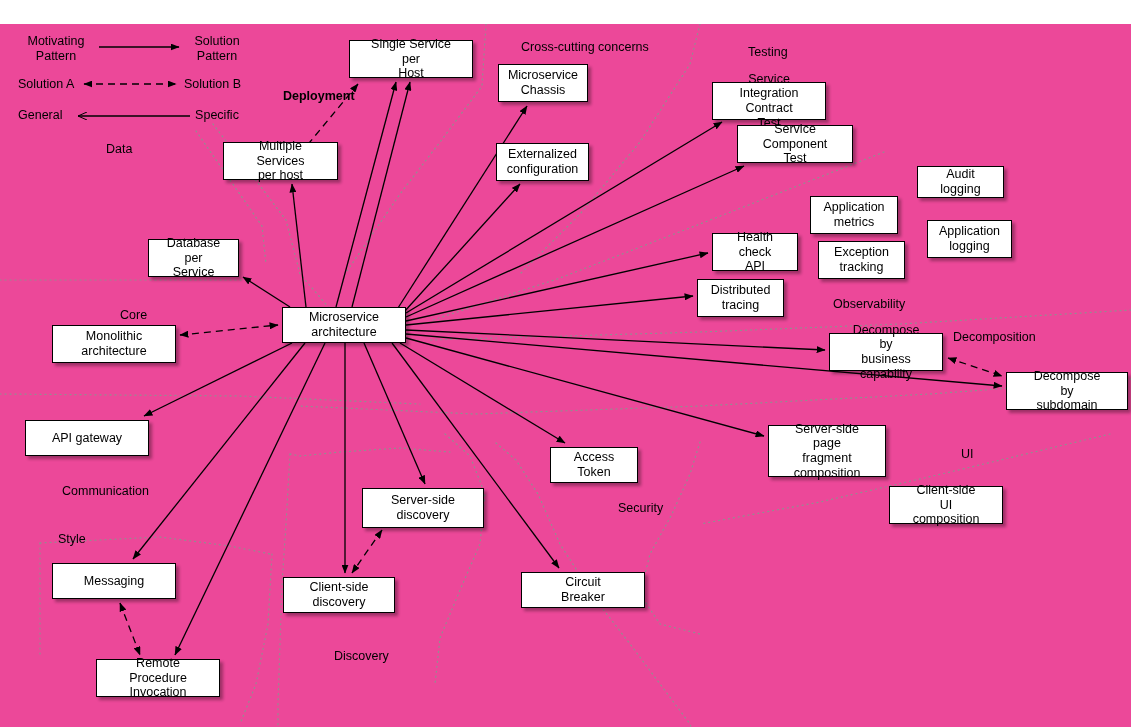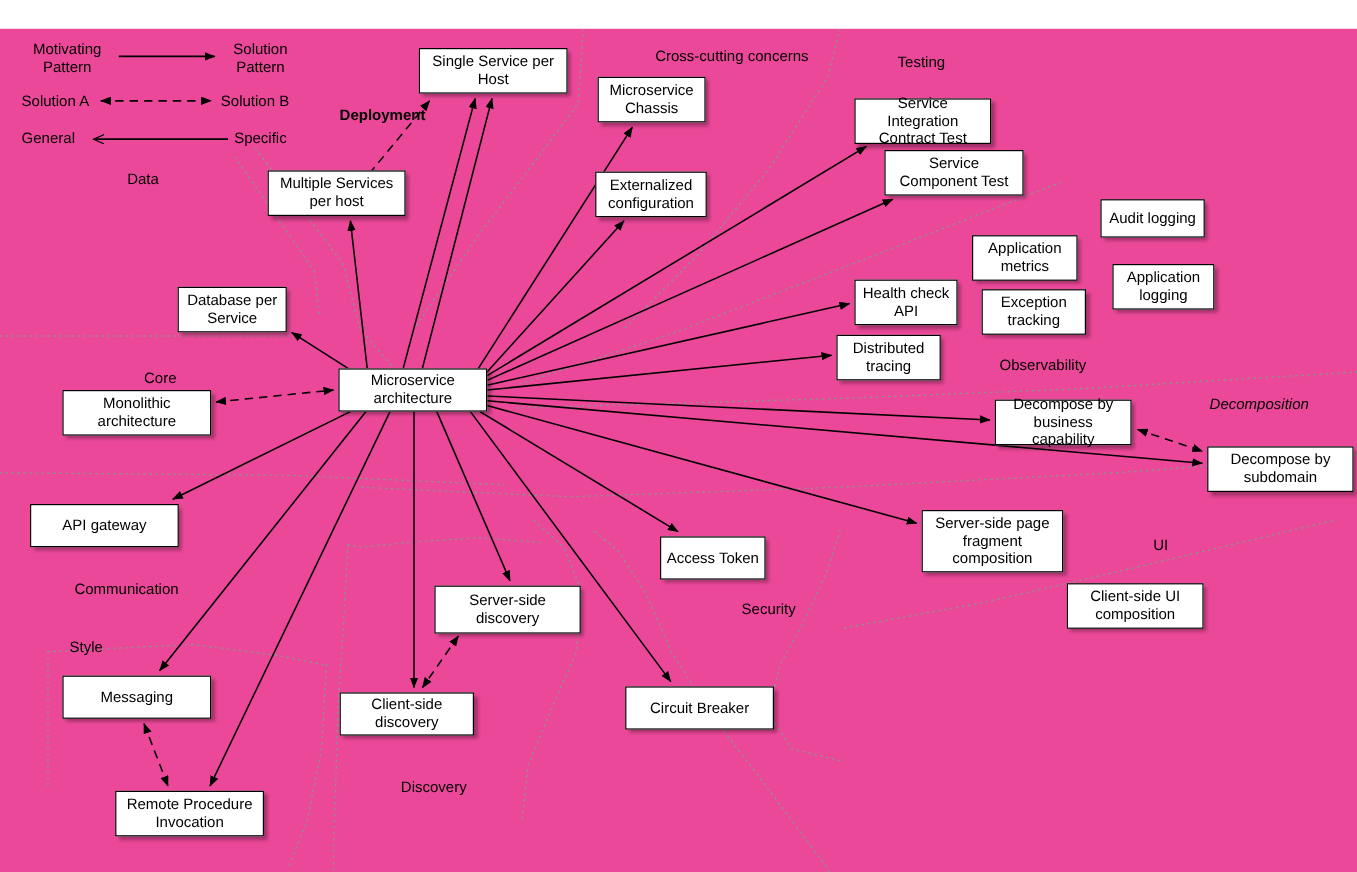--- a/index.html
+++ b/index.html
@@ -11,21 +11,21 @@
     position:absolute;
     box-sizing:border-box;
     border:1px solid #000;
     background:#fff;
     box-shadow:3px 3px 3px rgba(0,0,0,0.33);
     display:flex;align-items:center;justify-content:center;
     text-align:center;
     font-size:12.5px;
     line-height:1.18;
     color:#000;
-    padding:2px 4px;
+    padding:2px 20px;
     white-space:pre-line;
     z-index:3;
   }
   .region-label{
     position:absolute;
     font-size:12.5px;
     color:#000;
     white-space:nowrap;
     z-index:2;
   }
@@ -155,24 +155,24 @@
 
   <div class="legend-text" style="left:18px;top:53px;width:62px;text-align:left;">Solution A</div>
   <div class="legend-text" style="left:184px;top:53px;width:70px;text-align:left;">Solution B</div>
 
   <div class="legend-text" style="left:18px;top:84px;width:58px;text-align:left;">General</div>
   <div class="legend-text" style="left:186px;top:84px;width:62px;text-align:center;">Specific</div>
 
   <div id="region-labels">
       <div class="region-label" style="left: 106px; top: 118px;">Data</div>
       <div class="region-label" style="left: 283px; top: 65px; font-weight: bold;">Deployment</div>
-      <div class="region-label" style="left: 546px; top: 16px;">Cross-cutting concerns</div>
+      <div class="region-label" style="left: 521px; top: 16px;">Cross-cutting concerns</div>
       <div class="region-label" style="left: 748px; top: 21px;">Testing</div>
       <div class="region-label" style="left: 833px; top: 273px;">Observability</div>
-      <div class="region-label" style="left: 1008px; top: 306px; font-style: italic;">Decomposition</div>
+      <div class="region-label" style="left: 953px; top: 306px;">Decomposition</div>
       <div class="region-label" style="left: 120px; top: 284px;">Core</div>
       <div class="region-label" style="left: 961px; top: 423px;">UI</div>
       <div class="region-label" style="left: 62px; top: 460px;">Communication</div>
       <div class="region-label" style="left: 618px; top: 477px;">Security</div>
       <div class="region-label" style="left: 58px; top: 508px;">Style</div>
       <div class="region-label" style="left: 334px; top: 625px;">Discovery</div>
     </div>
 
   <div id="nodes">
       <div class="node" style="left: 349px; top: 16px; width: 124px; height: 38px;">Single Service per

